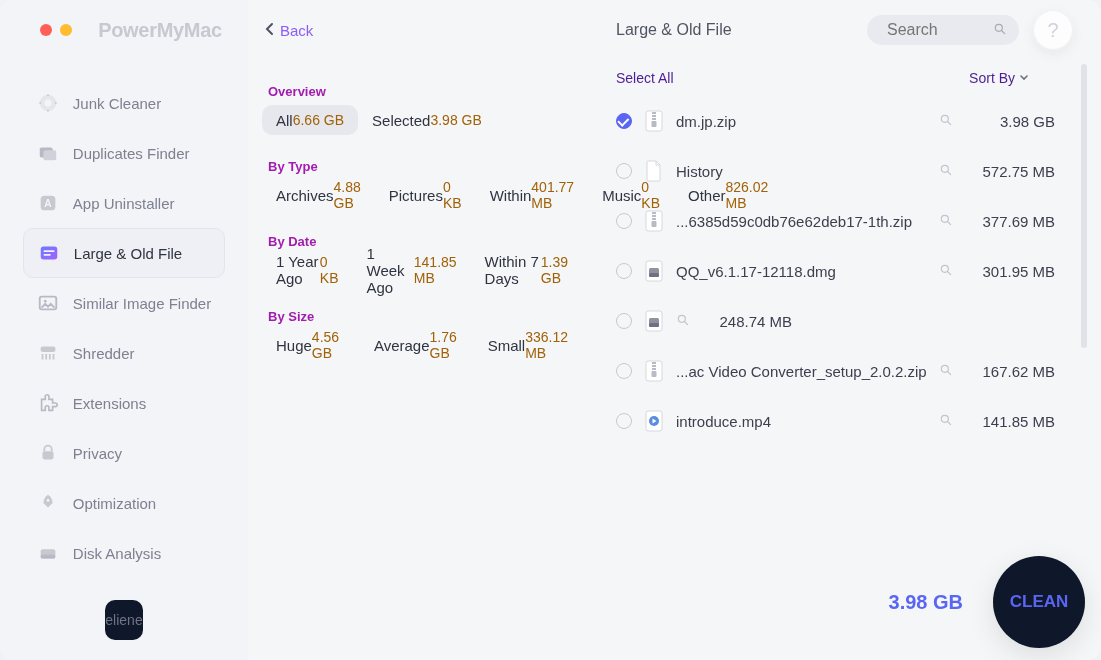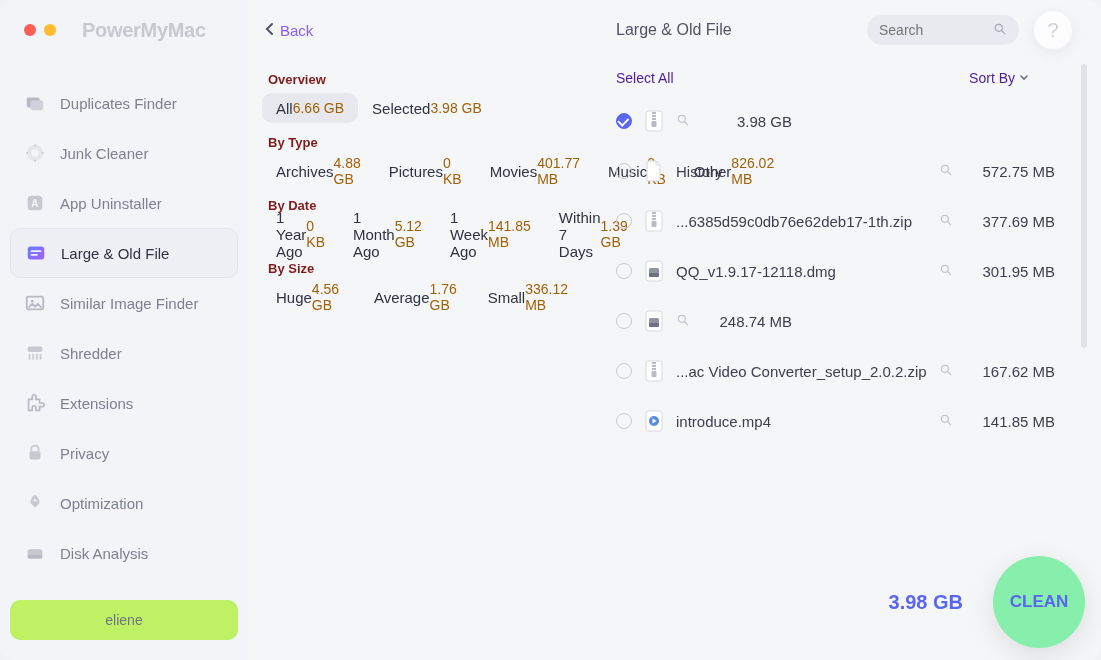--- a/index.html
+++ b/index.html
@@ -1,68 +1,68 @@
 <!DOCTYPE html>
 <html><head>
 <meta charset="utf-8">
 <style>
 * { box-sizing: border-box; margin: 0; padding: 0; font-family: -apple-system, BlinkMacSystemFont, "Segoe UI", Helvetica, Arial, sans-serif; }
 body { background: #f1f2f5; width: 1101px; height: 660px; overflow: hidden; }
 .app-window { width: 1101px; height: 660px; background: #f5f6f8; border-radius: 14px; display: flex; position: relative; }
 
 
-.sidebar { width: 248px; height: 100%; background: #f3f4f7; border-radius: 14px 0 0 14px; display: flex; flex-direction: column; padding: 0 10px; }
+.sidebar { width: 248px; height: 100%; background: #f3f4f7; border-radius: 14px 0 0 14px; display: flex; flex-direction: column; padding: 0 10px; align-items: center; }
 .titlebar { display: flex; align-items: center; height: 60px; padding-left: 14px; gap: 8px; }
 .win-dots { display: flex; gap: 8px; }
 .dot { width: 12px; height: 12px; border-radius: 50%; }
 .dot.red { background: #ff5f57; }
 .dot.yellow { background: #febc2e; }
 .app-title { margin-left: 18px; color: #c7c9d0; font-size: 20px; font-weight: 600; letter-spacing: -0.3px; }
 .nav { flex: 1; padding-top: 18px; }
 .nav-item { display: flex; align-items: center; height: 50px; padding: 0 14px; border-radius: 10px; cursor: pointer; gap: 14px; color: #7d8191; font-size: 15px; }
 .nav-item.active { background: #eef0f5; border: 1px solid #e3e5ea; color: #2f3441; font-weight: 500; }
 .nav-item .icon { width: 22px; height: 22px; display: flex; align-items: center; justify-content: center; color: #b7bac4; }
 .nav-item.active .icon svg .gfill { fill: url(#grad1); }
-.user-pill { margin: 0 0 20px 0; height: 40px; background: #bef264; border-radius: 10px; display: flex; align-items: center; justify-content: center; color: #6f7384; font-size: 14px; }
+.user-pill { margin: 0 0 20px 0; height: 40px; background: #0f172a; border-radius: 10px; display: flex; align-items: center; justify-content: center; color: #6f7384; font-size: 14px; }
 
 
 .middle { width: 352px; padding: 0 14px 14px 14px; }
 .back-row { height: 60px; display: flex; align-items: center; padding-left: 2px; }
 .back-btn { display: flex; align-items: center; gap: 6px; color: #8b5cf6; font-size: 15px; cursor: pointer; }
-.section-label { color: #7f1d1d; font-size: 13px; font-weight: 600; margin: 12px 0 6px 6px; }
+.section-label { color: #a21caf; font-size: 13px; font-weight: 600; margin: 24px 0 6px 6px; }
 .cat-list { display: flex; }
 .cat-row { display: flex; align-items: center; justify-content: space-between; height: 30px; padding: 0 14px; border-radius: 10px; color: #2f3441; font-size: 15px; cursor: pointer; }
 .cat-row.selected { background: #e7e8ee; }
 .cat-row .value { color: #a16207; font-size: 14px; }
 
 
 .right { flex: 1; padding: 0 28px 0 0; position: relative; }
 .right-header { height: 60px; display: flex; align-items: center; justify-content: space-between; padding-left: 16px;}
 .page-title { color: #505463; font-size: 16px; font-weight: 500; }
 .search-wrap { display: flex; align-items: center; gap: 14px; }
 .search { width: 152px; height: 30px; background: #e8eaef; border-radius: 15px; display: flex; align-items: center; padding: 0 12px; color: #a6aab6; font-size: 14px; justify-content: space-between; }
-.search input { border: none; background: transparent; outline: none; width: 100px; color: #0c4a6e; font-size: 14px; }
+.search input { border: none; background: transparent; outline: none; width: 100px; color: #0c4a6e; font-size: 16px; margin-left: 8px; }
 .help-btn { width: 40px; height: 40px; border-radius: 50%; background: #fdfdfe; box-shadow: 0 4px 14px rgba(0,0,0,0.06), inset 0 0 0 1px #eff0f3; display: flex; align-items: center; justify-content: center; color: #cfd2da; font-size: 20px; }
 .list-header { display: flex; align-items: center; justify-content: space-between; padding: 10px 44px 10px 16px; color: #4c1d95; font-size: 14px; }
 .sort-by { display: flex; align-items: center; gap: 4px; cursor: pointer; margin-left: 48px; }
 .file-list { height: 450px; overflow: hidden; padding-right: 14px; position: relative; }
 .file-row { display: flex; align-items: center; height: 50px; padding-left: 16px; gap: 12px; }
 .checkbox { width: 16px; height: 16px; border: 1.5px solid #c6c9d2; border-radius: 50%; flex-shrink: 0; cursor: pointer; display:flex; align-items:center; justify-content:center;}
 .checkbox.checked { background: #5a66f2; border-color: #5a66f2; }
 .checkbox.checked::after { content: ""; width: 8px; height: 5px; border-left: 2px solid #fff; border-bottom: 2px solid #fff; transform: rotate(-45deg) translate(0,-1px); }
 .file-icon { width: 20px; height: 24px; flex-shrink: 0; display:flex; align-items:center; justify-content:center;}
 .file-name { flex: 1; color: #3b3f4e; font-size: 15px; white-space: nowrap; overflow: hidden; text-overflow: ellipsis; }
 .mag-icon { width: 16px; height: 16px; color: #c1c4ce; cursor: pointer; flex-shrink: 0;}
 .file-size { width: 92px; text-align: right; color: #3b3f4e; font-size: 15px; padding-right: 4px;}
 .scrollbar-track { position: absolute; right: 14px; top: 64px; width: 6px; height: 284px; }
 .scrollbar-thumb { width: 6px; height: 284px; background: #e0e2e8; border-radius: 3px; }
 
 .footer { position: absolute; right: 16px; bottom: 12px; display: flex; align-items: center; gap: 30px; }
 .total-size { color: #5a66f2; font-size: 20px; font-weight: 700; }
-.clean-btn { width: 92px; height: 92px; border-radius: 50%; background: #86efac; box-shadow: 0 8px 28px rgba(0,0,0,0.10); display: flex; align-items: center; justify-content: center; color: #5a66f2; font-size: 17px; font-weight: 700; cursor: pointer; }
+.clean-btn { width: 92px; height: 92px; border-radius: 50%; background: #0f172a; box-shadow: 0 8px 28px rgba(0,0,0,0.10); display: flex; align-items: center; justify-content: center; color: #5a66f2; font-size: 17px; font-weight: 700; cursor: pointer; }
 
 .select-all { cursor: pointer; }
 </style>
 </head>
 <body>
 
 <svg width="0" height="0" style="position:absolute">
   <defs>
     <linearGradient id="grad1" x1="0" y1="0" x2="1" y2="1">
       <stop offset="0%" stop-color="#6a7bff"></stop>
@@ -78,34 +78,34 @@
       <div class="win-dots">
         <div class="dot red"></div>
         <div class="dot yellow"></div>
       </div>
       <div class="app-title">PowerMyMac</div>
     </div>
     <div class="nav">
       <div class="nav-item">
         <span class="icon">
             <svg width="22" height="22" viewBox="0 0 24 24">
+              <path fill="#b7bac4" d="M12 8a4 4 0 100 8 4 4 0 000-8zm9 4a9 9 0 11-18 0 9 9 0 0118 0z" opacity=".25"></path>
+              <path fill="#b7bac4" d="M12 2l1 2h-2zM12 22l-1-2h2zM2 12l2-1v2zM22 12l-2 1v-2z"></path>
+            </svg>
+          </span>
+        <span>Junk Cleaner</span>
+      </div>
+      <div class="nav-item">
+        <span class="icon">
+            <svg width="22" height="22" viewBox="0 0 24 24">
               <rect x="3" y="6" width="14" height="11" rx="2" fill="#b7bac4"></rect>
               <rect x="7" y="9" width="14" height="11" rx="2" fill="#cfd2da"></rect>
             </svg>
           </span>
         <span>Duplicates Finder</span>
-      </div>
-      <div class="nav-item">
-        <span class="icon">
-            <svg width="22" height="22" viewBox="0 0 24 24">
-              <path fill="#b7bac4" d="M12 8a4 4 0 100 8 4 4 0 000-8zm9 4a9 9 0 11-18 0 9 9 0 0118 0z" opacity=".25"></path>
-              <path fill="#b7bac4" d="M12 2l1 2h-2zM12 22l-1-2h2zM2 12l2-1v2zM22 12l-2 1v-2z"></path>
-            </svg>
-          </span>
-        <span>Junk Cleaner</span>
       </div>
       <div class="nav-item">
         <span class="icon">
             <svg width="22" height="22" viewBox="0 0 24 24">
               <rect x="4" y="4" width="16" height="16" rx="4" fill="#c7c9d0"></rect>
               <text x="12" y="16" text-anchor="middle" font-size="11" fill="#f3f4f7" font-weight="700">A</text>
             </svg>
           </span>
         <span>App Uninstaller</span>
       </div>
@@ -205,42 +205,38 @@
     <div class="cat-list">
       <div class="cat-row">
           <span>Archives</span>
           <span class="value">4.88 GB</span>
         </div>
       <div class="cat-row">
           <span>Pictures</span>
           <span class="value">0 KB</span>
         </div>
       <div class="cat-row">
-          <span>Movies</span>
+          <span>Within</span>
           <span class="value">401.77 MB</span>
         </div>
       <div class="cat-row">
           <span>Music</span>
           <span class="value">0 KB</span>
         </div>
       <div class="cat-row">
           <span>Other</span>
           <span class="value">826.02 MB</span>
         </div>
     </div>
 
     <div class="section-label">By Date</div>
     <div class="cat-list">
       <div class="cat-row">
           <span>1 Year Ago</span>
           <span class="value">0 KB</span>
-        </div>
-      <div class="cat-row">
-          <span>1 Month Ago</span>
-          <span class="value">5.12 GB</span>
         </div>
       <div class="cat-row">
           <span>1 Week Ago</span>
           <span class="value">141.85 MB</span>
         </div>
       <div class="cat-row">
           <span>Within 7 Days</span>
           <span class="value">1.39 GB</span>
         </div>
     </div>
@@ -294,20 +290,21 @@
           <div class="checkbox checked"></div>
           <div class="file-icon">
             <svg width="18" height="22" viewBox="0 0 18 22">
               <rect x="1" y="1" width="16" height="20" rx="2" fill="#fff" stroke="#d6d8de"></rect>
               <rect x="7" y="2" width="4" height="2" fill="#b8bbc5"></rect>
               <rect x="7" y="5" width="4" height="2" fill="#b8bbc5"></rect>
               <rect x="7" y="8" width="4" height="2" fill="#b8bbc5"></rect>
               <rect x="6.5" y="11" width="5" height="6" rx="1" fill="#b8bbc5"></rect>
             </svg>
           </div>
+          <div class="file-name">dm.jp.zip</div>
           <div class="mag-icon"><svg width="14" height="14" viewBox="0 0 24 24">
               <circle cx="10" cy="10" r="6" fill="none" stroke="#c1c4ce" stroke-width="2"></circle>
               <path d="M15 15l5 5" stroke="#c1c4ce" stroke-width="2" stroke-linecap="round"></path>
             </svg></div>
           <div class="file-size">3.98 GB</div>
         </div>
         <div class="file-row">
           <div class="checkbox"></div>
           <div class="file-icon">
             <svg width="18" height="22" viewBox="0 0 18 22">
@@ -342,21 +339,21 @@
         </div>
         <div class="file-row">
           <div class="checkbox"></div>
           <div class="file-icon">
             <svg width="18" height="22" viewBox="0 0 18 22">
               <rect x="1" y="1" width="16" height="20" rx="2" fill="#fff" stroke="#d6d8de"></rect>
               <rect x="4" y="8" width="10" height="9" rx="1.5" fill="#8f93a0"></rect>
               <rect x="4" y="13" width="10" height="4" rx="1.5" fill="#6d7181"></rect>
             </svg>
           </div>
-          <div class="file-name">QQ_v1.9.17-12118.dmg</div>
+          <div class="file-name">QQ_v6.1.17-12118.dmg</div>
           <div class="mag-icon"><svg width="14" height="14" viewBox="0 0 24 24">
               <circle cx="10" cy="10" r="6" fill="none" stroke="#c1c4ce" stroke-width="2"></circle>
               <path d="M15 15l5 5" stroke="#c1c4ce" stroke-width="2" stroke-linecap="round"></path>
             </svg></div>
           <div class="file-size">301.95 MB</div>
         </div>
         <div class="file-row">
           <div class="checkbox"></div>
           <div class="file-icon">
             <svg width="18" height="22" viewBox="0 0 18 22">

